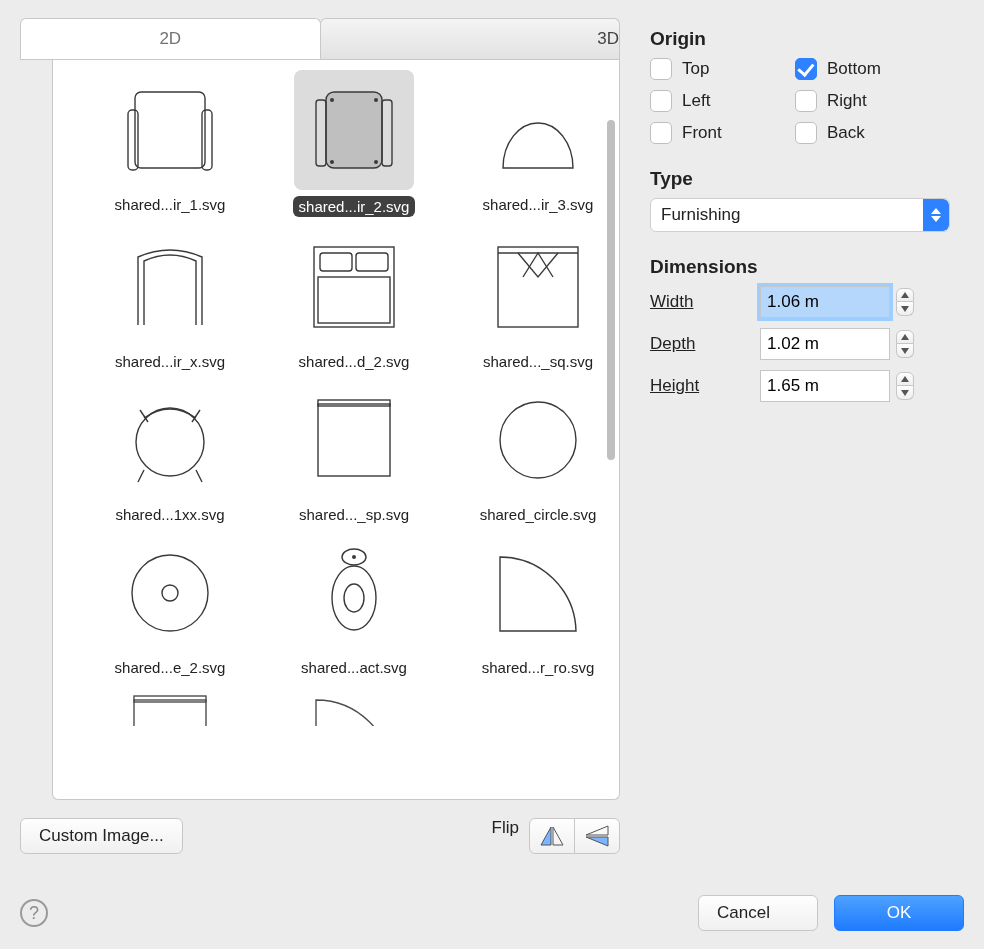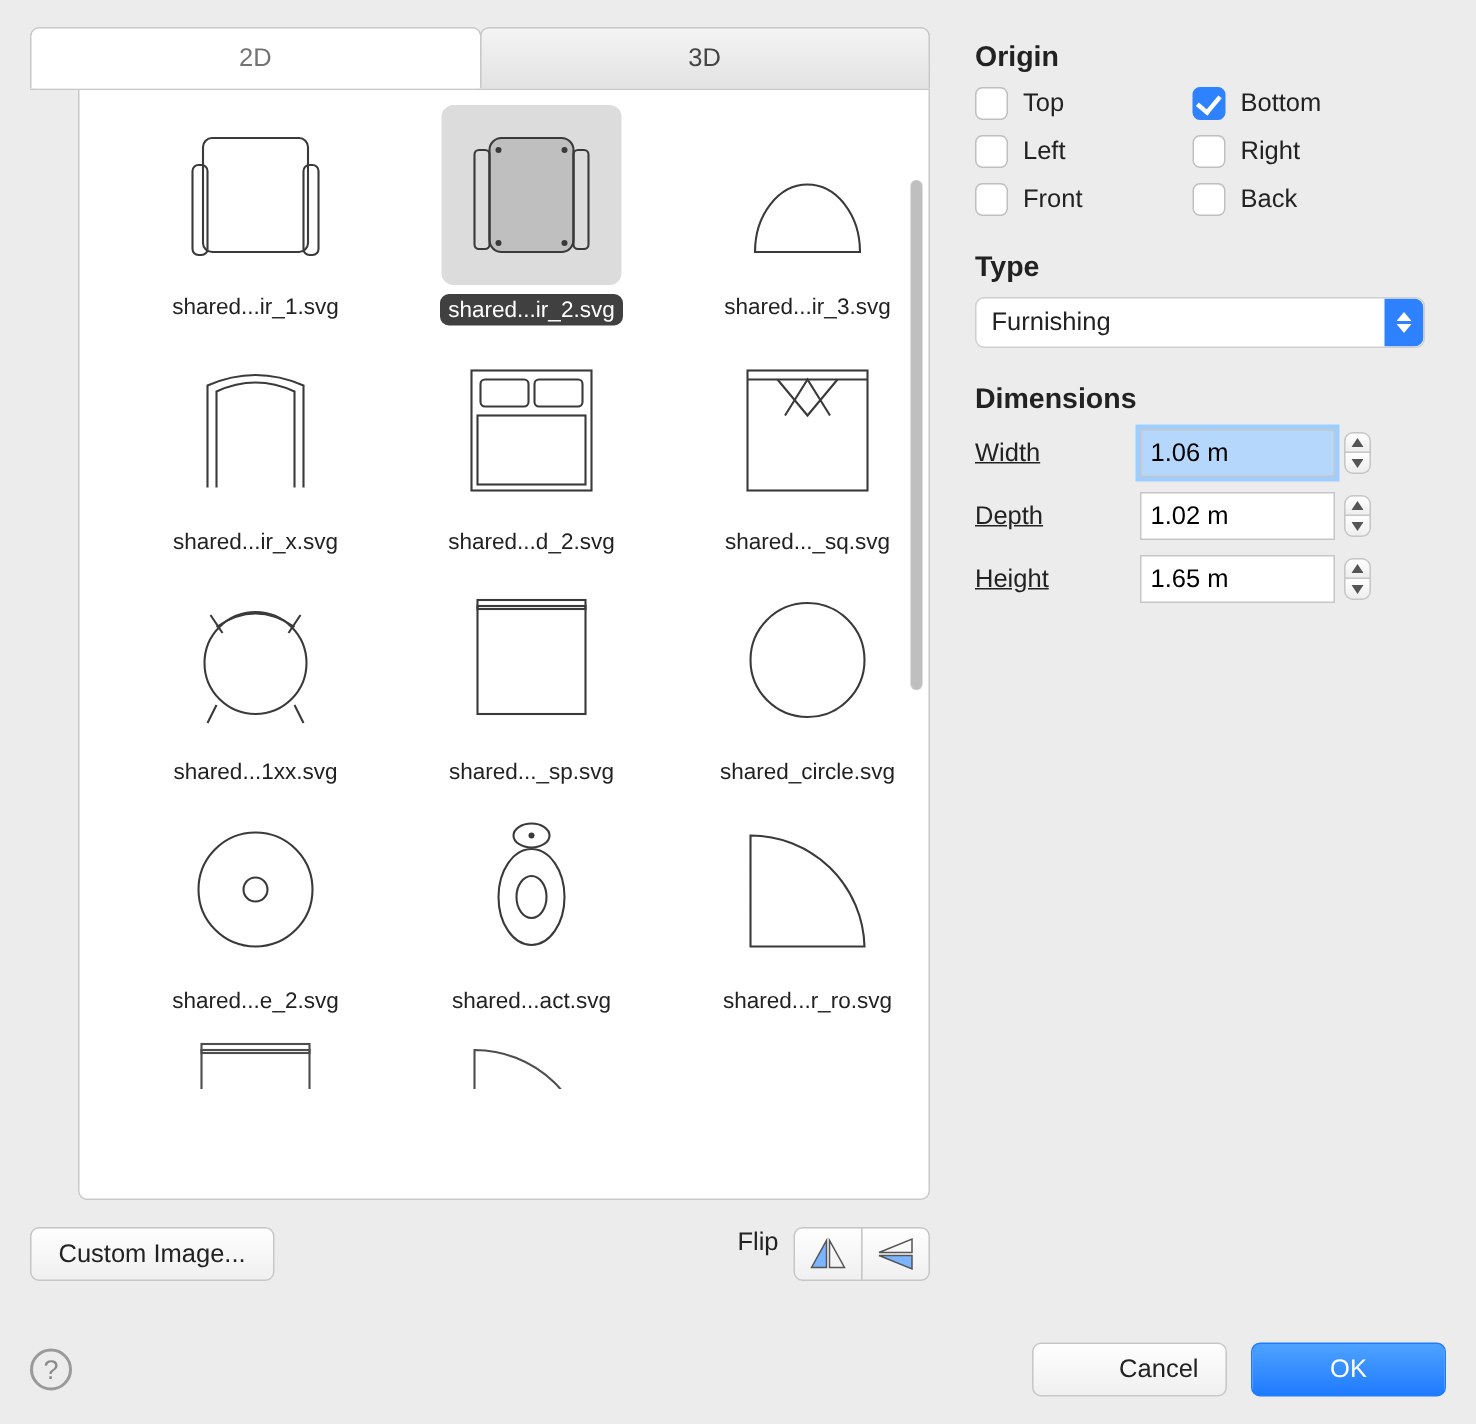--- a/index.html
+++ b/index.html
@@ -41,21 +41,21 @@
     border-top-right-radius: 6px;
     color: #444;
     cursor: default;
   }
   .tab.active {
     background: #fff;
     color: #737373;
     position: relative;
     z-index: 2;
   }
-  .tab:not(:first-child){ margin-left:-1px;}
+  .tab:not(:first-child){ margin-left:-1px;text-align:right;}
   .tabpage {
     background:#fff;
     border:1px solid #c8c8c8;
     border-top:none;
     height: 740px;
     border-bottom-left-radius: 6px;
     border-bottom-right-radius: 6px;
     overflow:hidden;
     position:relative;
     margin-left:32px;
@@ -516,21 +516,21 @@
       </div>
 
     </div>
   </div>
 
   <div class="footer">
     <div class="help">
         <span>?</span>
       </div>
     <div style="flex:1"></div>
-    <div class="btn" style="width:130px;text-align:right;">
+    <div class="btn" style="width:120px;text-align:left;">
       <span>Cancel</span>
     </div>
     <div style="width:16px"></div>
     <div class="btn primary" style="width:130px;text-align:center;">
       <span>OK</span>
     </div>
   </div>
 </div>
 
 </body></html>

